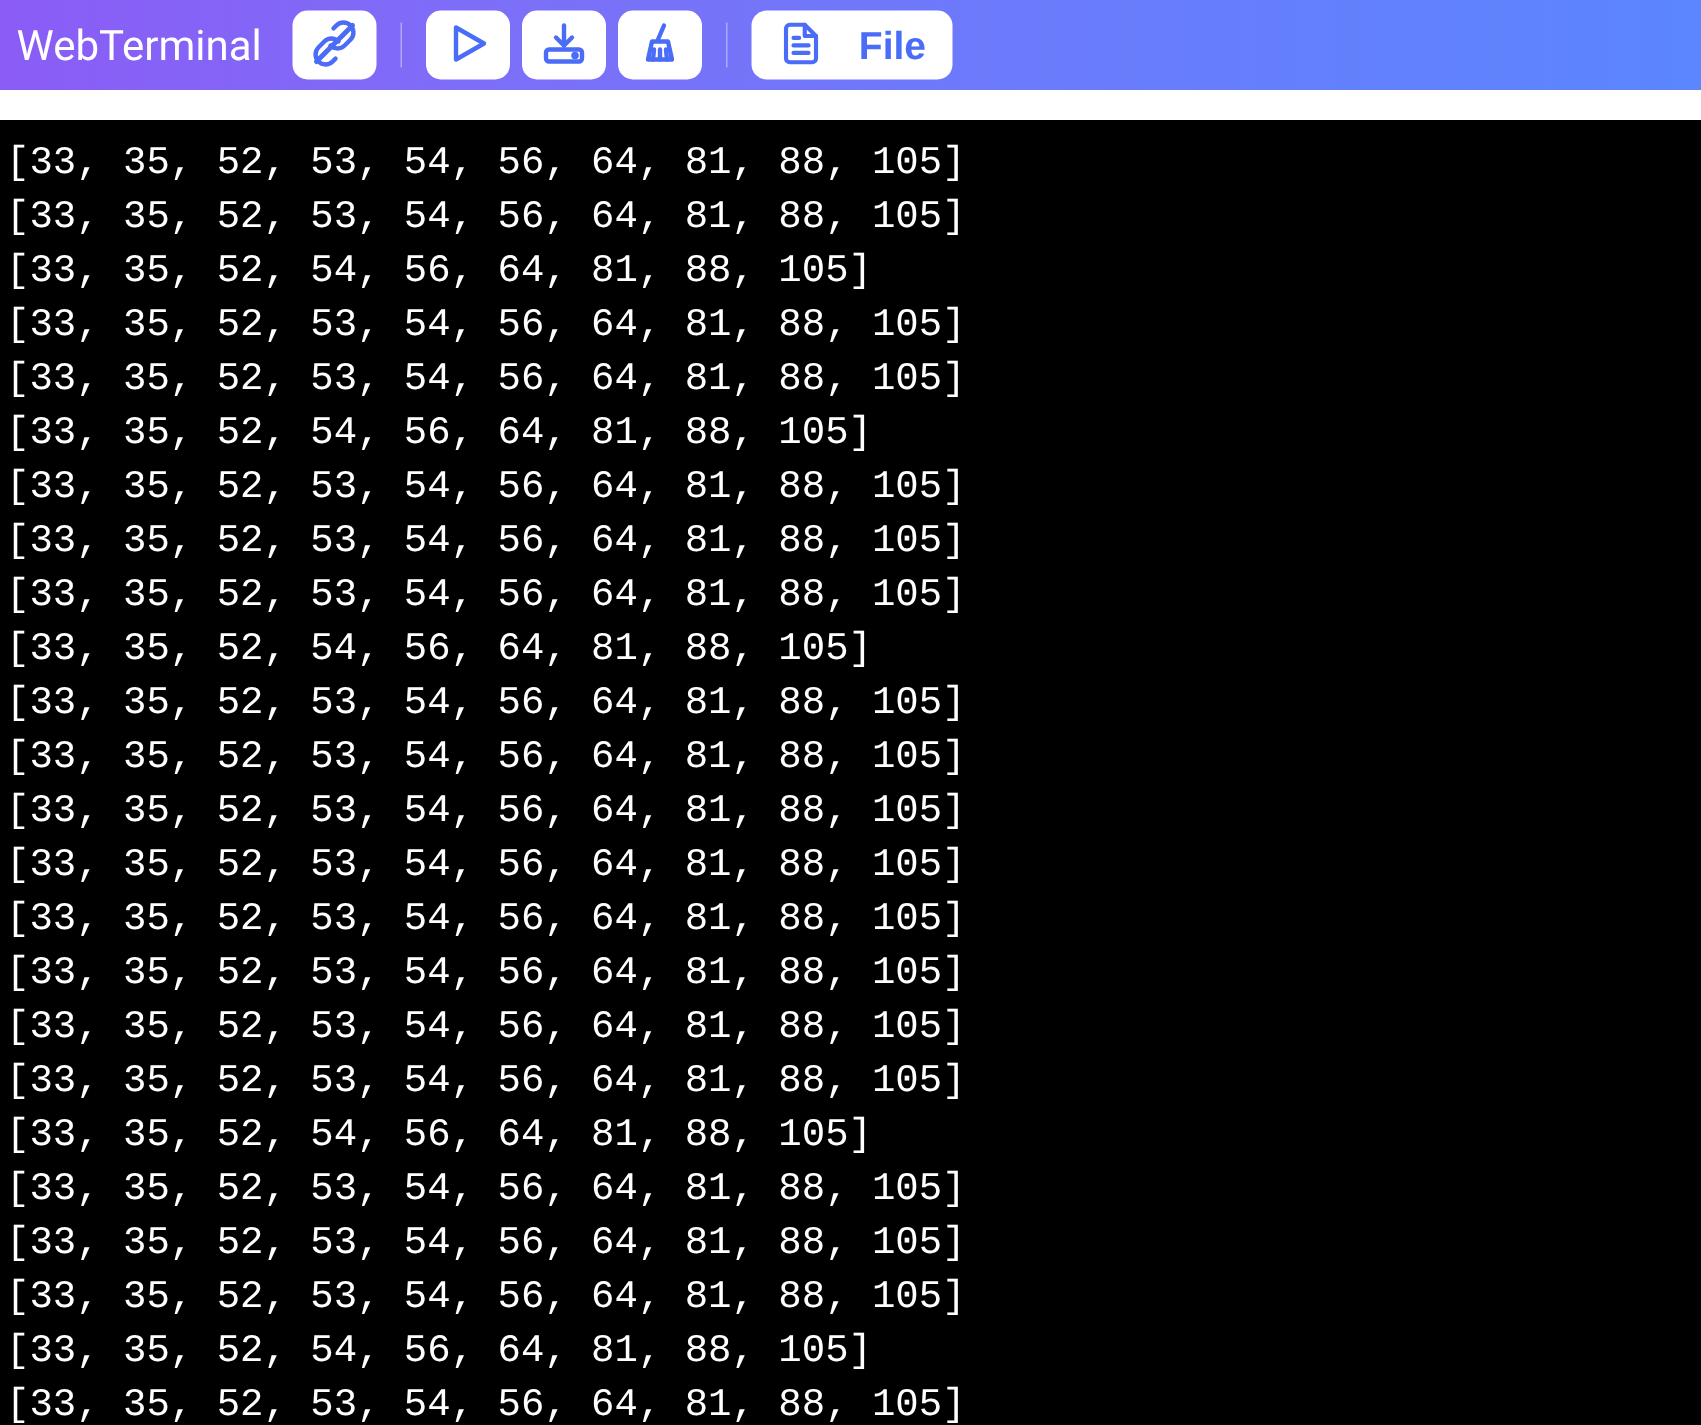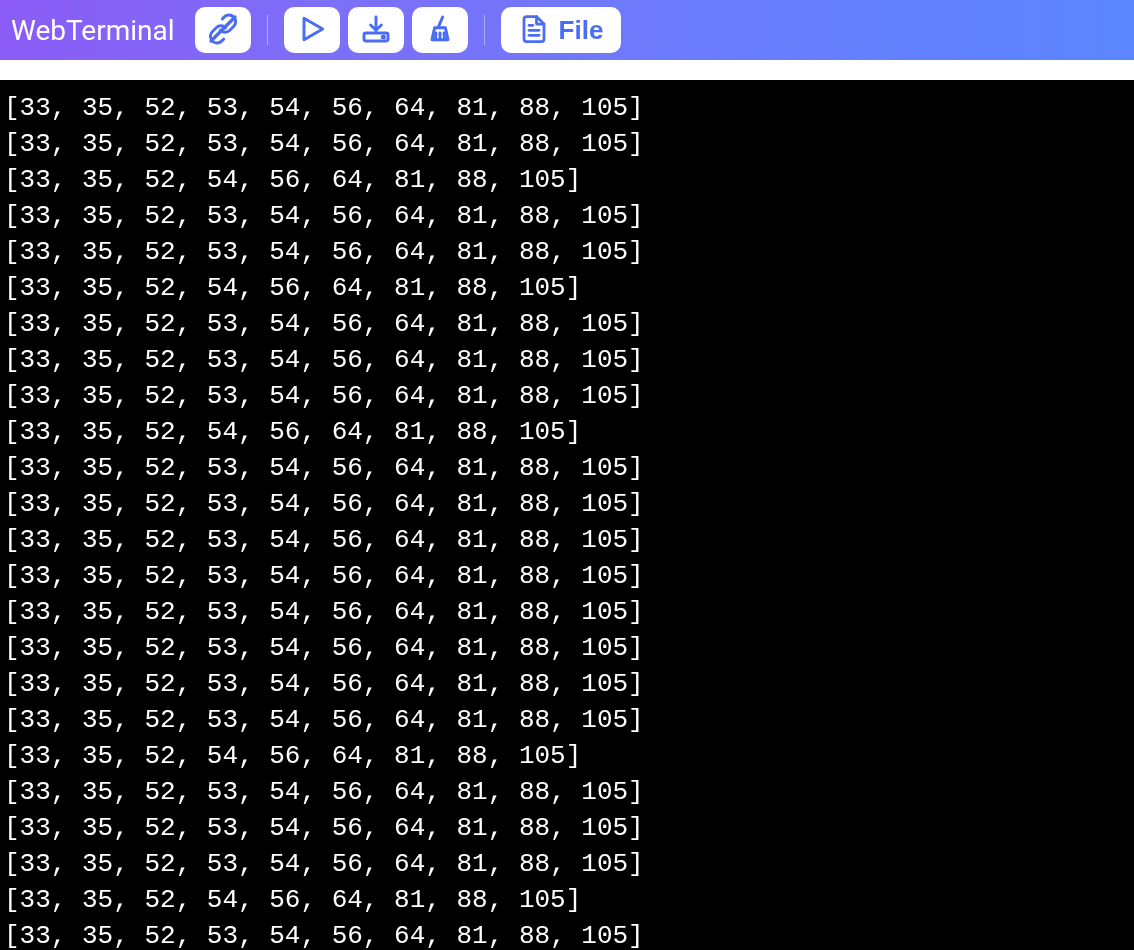--- a/index.html
+++ b/index.html
@@ -51,21 +51,21 @@
     .file-btn {
       background: #ffffff;
       border: none;
       border-radius: 10px;
       height: 46px;
       padding: 0 18px;
       display: flex;
       align-items: center;
       justify-content: center;
       cursor: pointer;
-      gap: 10px;
+      gap: 24px;
       margin: 0 4px;
     }
     .file-btn svg {
       width: 30px;
       height: 30px;
     }
     .file-btn-label {
       color: #4a6cf7;
       font-size: 26px;
       font-weight: 600;

